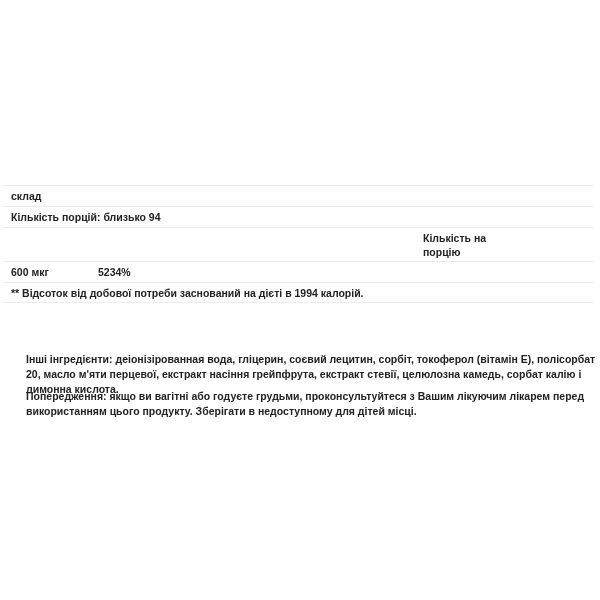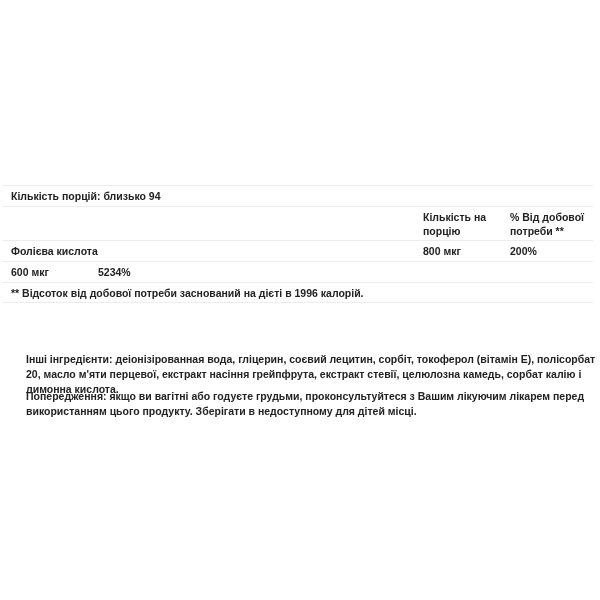--- a/index.html
+++ b/index.html
@@ -44,35 +44,32 @@
       font-size: 10.5px;
     }
     .para.ingredients { top: 352px; }
     .para.warning { top: 389px; }
   </style>
 </head>
 <body>
 
 <div class="page">
   <div class="row simple">
+    <span>склад</span>
+  </div>
+  <div class="row simple">
     <span>Кількість порцій: близько 94</span>
   </div>
   <div class="row header">
     <span class="col-name"></span>
     <span class="col-amount">Кількість на порцію</span>
-    <span class="col-dv">% Від добової потреби **</span>
-  </div>
-  <div class="row simple">
-    <span class="col-name">Фолієва кислота</span>
-    <span class="col-amount">800 мкг</span>
-    <span class="col-dv">200%</span>
   </div>
   <div class="row simple">
     <span class="col-amount">600 мкг</span>
     <span class="col-dv">5234%</span>
   </div>
   <div class="row simple last">
-    <span>** Відсоток від добової потреби заснований на дієті в 1996 калорій.</span>
+    <span>** Відсоток від добової потреби заснований на дієті в 1994 калорій.</span>
   </div>
 </div>
 
 <div class="para ingredients">Інші інгредієнти: деіонізірованная вода, гліцерин, соєвий лецитин, сорбіт, токоферол (вітамін E), полісорбат 20, масло м'яти перцевої, екстракт насіння грейпфрута, екстракт стевії, целюлозна камедь, сорбат калію і лимонна кислота.</div>
 <div class="para warning">Попередження: якщо ви вагітні або годуєте грудьми, проконсультуйтеся з Вашим лікуючим лікарем перед використанням цього продукту. Зберігати в недоступному для дітей місці.</div>
 
 </body></html>

